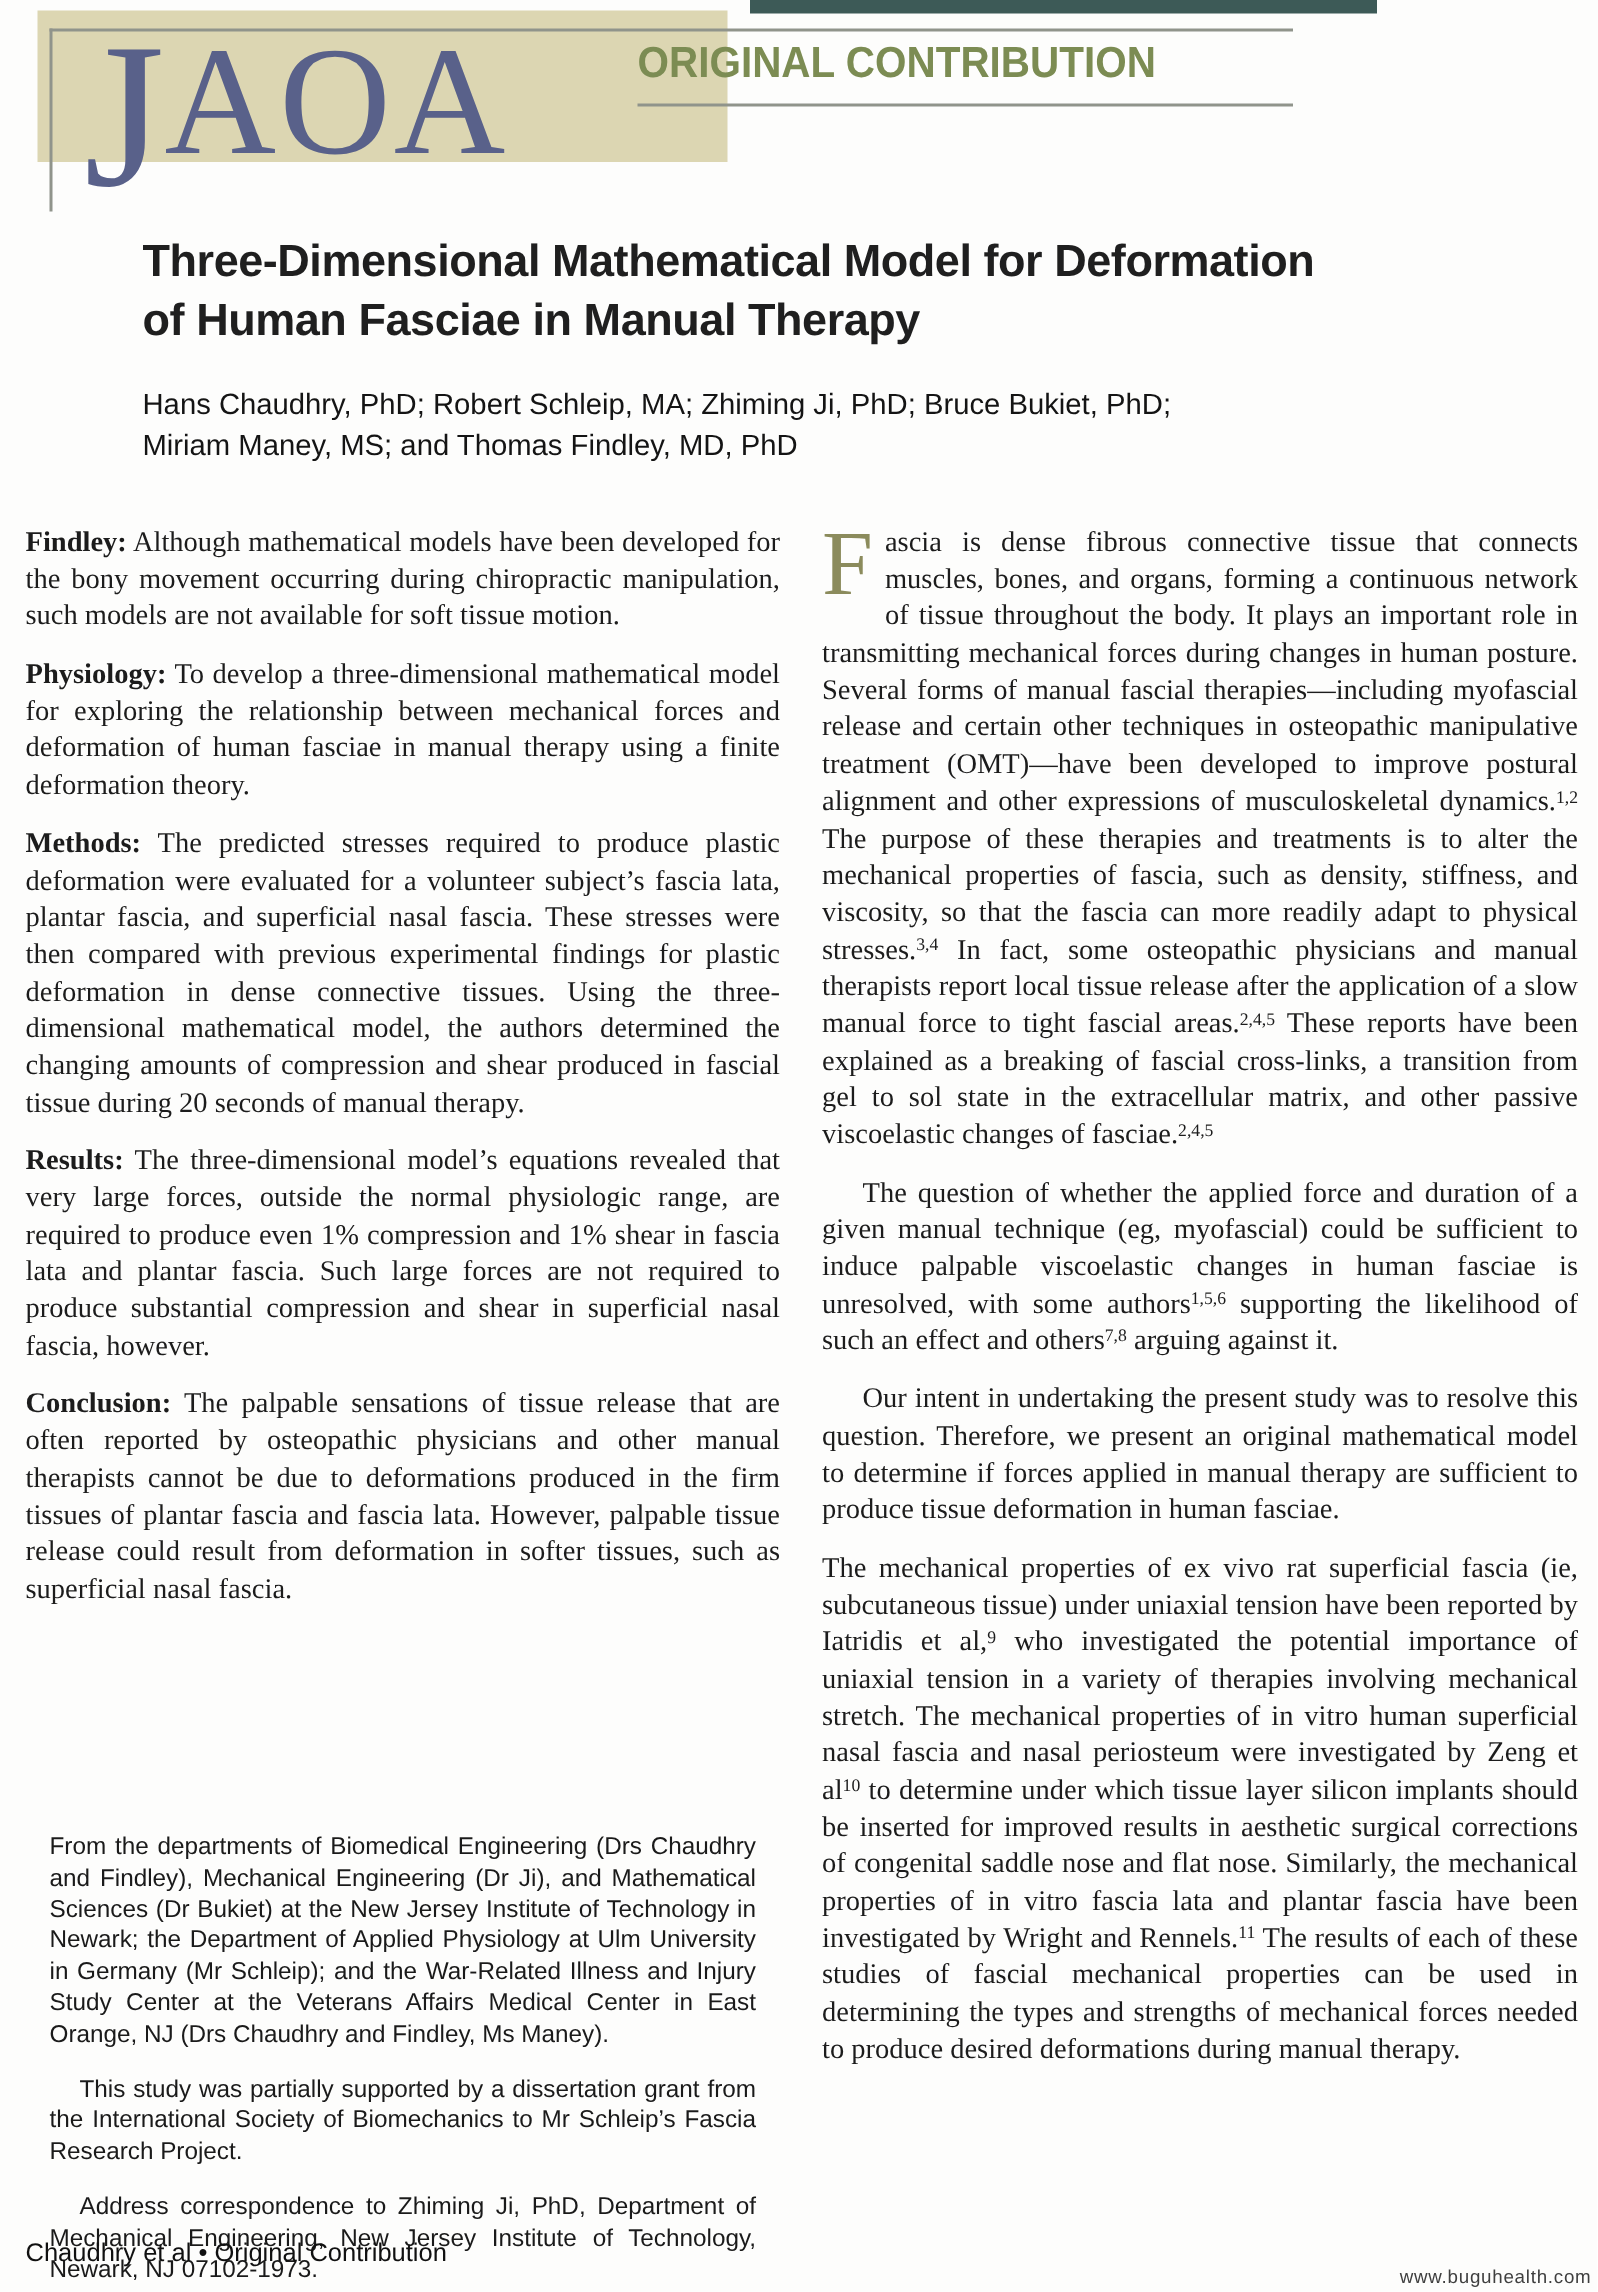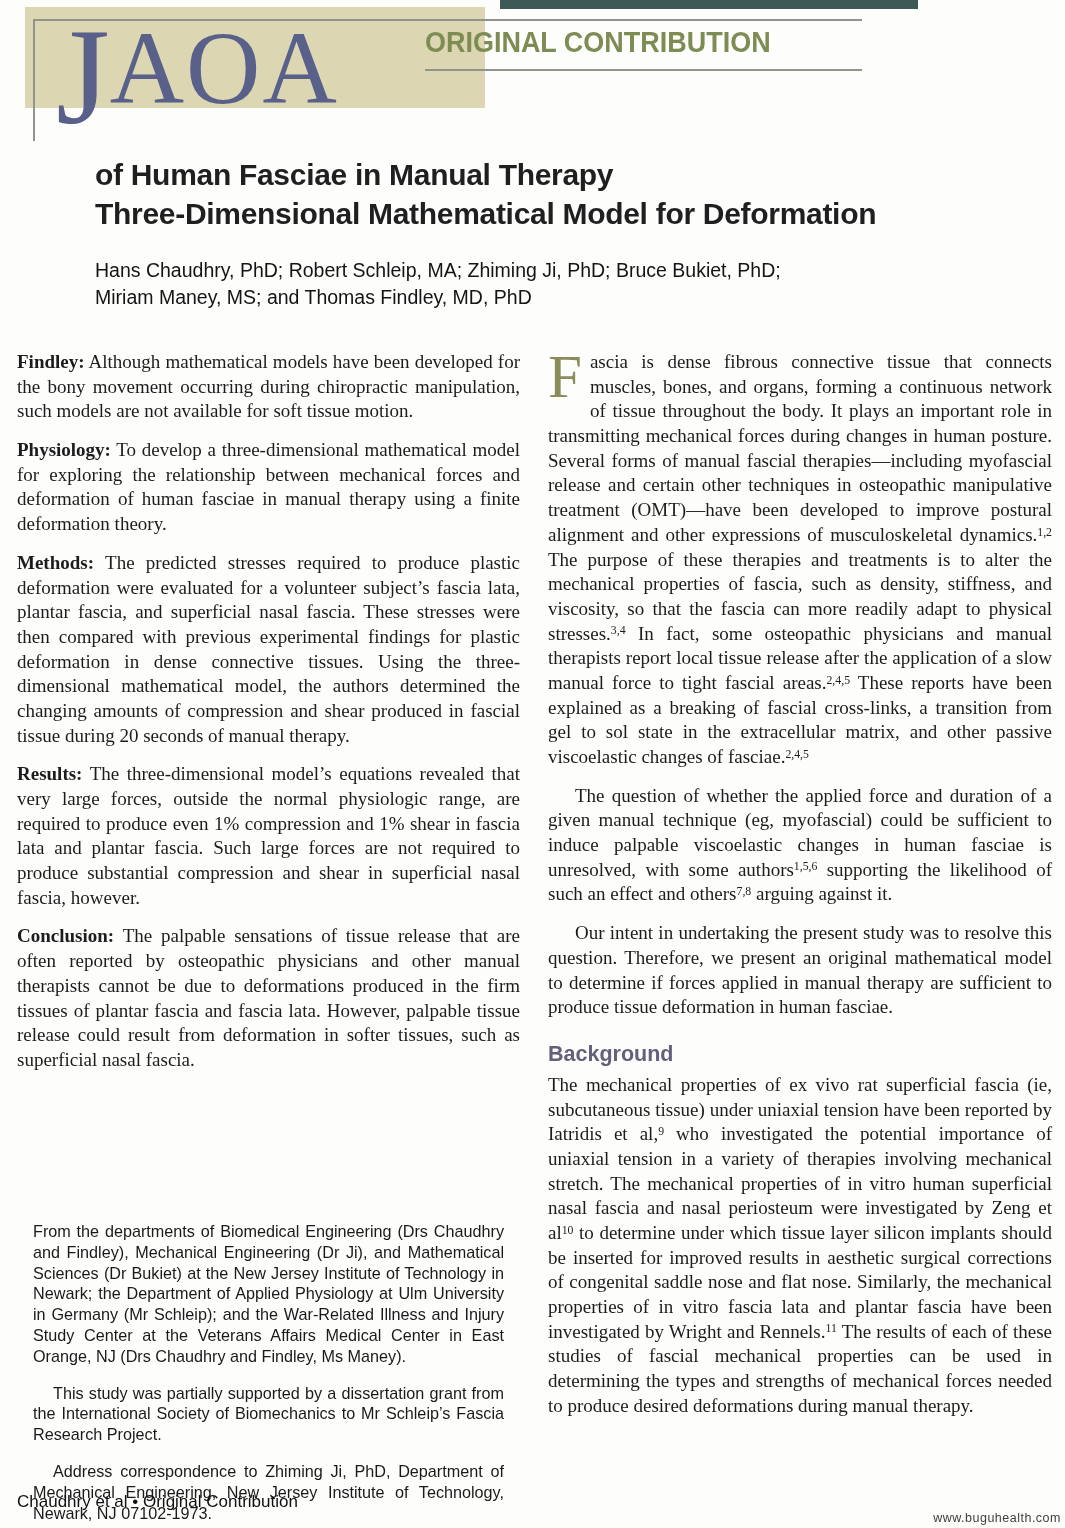--- a/index.html
+++ b/index.html
@@ -80,41 +80,40 @@
   <div class="rule-top"></div>
   <div class="rule-left"></div>
   <div class="rule-bottom"></div>
   <div class="logo-text">
     <span class="logo-j">J</span>
     <span class="logo-rest">AOA</span>
   </div>
   <div class="section-label">ORIGINAL CONTRIBUTION</div>
 
   <div class="title-block">
+    <div>Three-Dimensional Mathematical Model for Deformation</div>
     <div>of Human Fasciae in Manual Therapy</div>
-    <div>Three-Dimensional Mathematical Model for Deformation</div>
   </div>
   <div class="authors">
     <div>Hans Chaudhry, PhD; Robert Schleip, MA; Zhiming Ji, PhD; Bruce Bukiet, PhD;</div>
     <div>Miriam Maney, MS; and Thomas Findley, MD, PhD</div>
   </div>
 
   <div class="col-left">
     <p class="body-para"><span class="lead">Findley:</span><span> Although mathematical models have been developed for the bony movement occurring during chiropractic manipulation, such models are not available for soft tissue motion.</span></p>
     <p class="body-para"><span class="lead">Physiology:</span><span> To develop a three-dimensional mathematical model for exploring the relationship between mechanical forces and deformation of human fasciae in manual therapy using a finite deformation theory.</span></p>
     <p class="body-para"><span class="lead">Methods:</span><span> The predicted stresses required to produce plastic deformation were evaluated for a volunteer subject’s fascia lata, plantar fascia, and superficial nasal fascia. These stresses were then compared with previous experimental findings for plastic deformation in dense connective tissues. Using the three-dimensional mathematical model, the authors determined the changing amounts of compression and shear produced in fascial tissue during 20 seconds of manual therapy.</span></p>
     <p class="body-para"><span class="lead">Results:</span><span> The three-dimensional model’s equations revealed that very large forces, outside the normal physiologic range, are required to produce even 1% compression and 1% shear in fascia lata and plantar fascia. Such large forces are not required to produce substantial compression and shear in superficial nasal fascia, however.</span></p>
     <p class="body-para"><span class="lead">Conclusion:</span><span> The palpable sensations of tissue release that are often reported by osteopathic physicians and other manual therapists cannot be due to deformations produced in the firm tissues of plantar fascia and fascia lata. However, palpable tissue release could result from deformation in softer tissues, such as superficial nasal fascia.</span></p>
   </div>
 
   <div class="col-right">
     <p class="body-para"><span class="dropcap">F</span><span>ascia is dense fibrous connective tissue that connects muscles, bones, and organs, forming a continuous network of tissue throughout the body. It plays an important role in transmitting mechanical forces during changes in human posture. Several forms of manual fascial therapies—including myofascial release and certain other techniques in osteopathic manipulative treatment (OMT)—have been developed to improve postural alignment and other expressions of musculoskeletal dynamics.<sup>1,2</sup> The purpose of these therapies and treatments is to alter the mechanical properties of fascia, such as density, stiffness, and viscosity, so that the fascia can more readily adapt to physical stresses.<sup>3,4</sup> In fact, some osteopathic physicians and manual therapists report local tissue release after the application of a slow manual force to tight fascial areas.<sup>2,4,5</sup> These reports have been explained as a breaking of fascial cross-links, a transition from gel to sol state in the extracellular matrix, and other passive viscoelastic changes of fasciae.<sup>2,4,5</sup></span></p>
     <p class="body-para indent">The question of whether the applied force and duration of a given manual technique (eg, myofascial) could be sufficient to induce palpable viscoelastic changes in human fasciae is unresolved, with some authors<sup>1,5,6</sup> supporting the likelihood of such an effect and others<sup>7,8</sup> arguing against it.</p>
     <p class="body-para indent">Our intent in undertaking the present study was to resolve this question. Therefore, we present an original mathematical model to determine if forces applied in manual therapy are sufficient to produce tissue deformation in human fasciae.</p>
-    <div class="bg-heading">Background</div>
     <p class="body-para">The mechanical properties of ex vivo rat superficial fascia (ie, subcutaneous tissue) under uniaxial tension have been reported by Iatridis et al,<sup>9</sup> who investigated the potential importance of uniaxial tension in a variety of therapies involving mechanical stretch. The mechanical properties of in vitro human superficial nasal fascia and nasal periosteum were investigated by Zeng et al<sup>10</sup> to determine under which tissue layer silicon implants should be inserted for improved results in aesthetic surgical corrections of congenital saddle nose and flat nose. Similarly, the mechanical properties of in vitro fascia lata and plantar fascia have been investigated by Wright and Rennels.<sup>11</sup> The results of each of these studies of fascial mechanical properties can be used in determining the types and strengths of mechanical forces needed to produce desired deformations during manual therapy.</p>
   </div>
 
   <div class="footnotes">
     <p class="fn-para">From the departments of Biomedical Engineering (Drs Chaudhry and Findley), Mechanical Engineering (Dr Ji), and Mathematical Sciences (Dr Bukiet) at the New Jersey Institute of Technology in Newark; the Department of Applied Physiology at Ulm University in Germany (Mr Schleip); and the War-Related Illness and Injury Study Center at the Veterans Affairs Medical Center in East Orange, NJ (Drs Chaudhry and Findley, Ms Maney).</p>
     <p class="fn-para fn-indent">This study was partially supported by a dissertation grant from the International Society of Biomechanics to Mr Schleip’s Fascia Research Project.</p>
     <p class="fn-para fn-indent">Address correspondence to Zhiming Ji, PhD, Department of Mechanical Engineering, New Jersey Institute of Technology, Newark, NJ 07102-1973.</p>
     <p class="fn-para fn-indent">E-mail: ji@njit.edu</p>
     <p class="fn-para fn-submitted">Submitted March 23, 2006; revision received June 20, 2006; accepted August 10, 2006.</p>
   </div>

